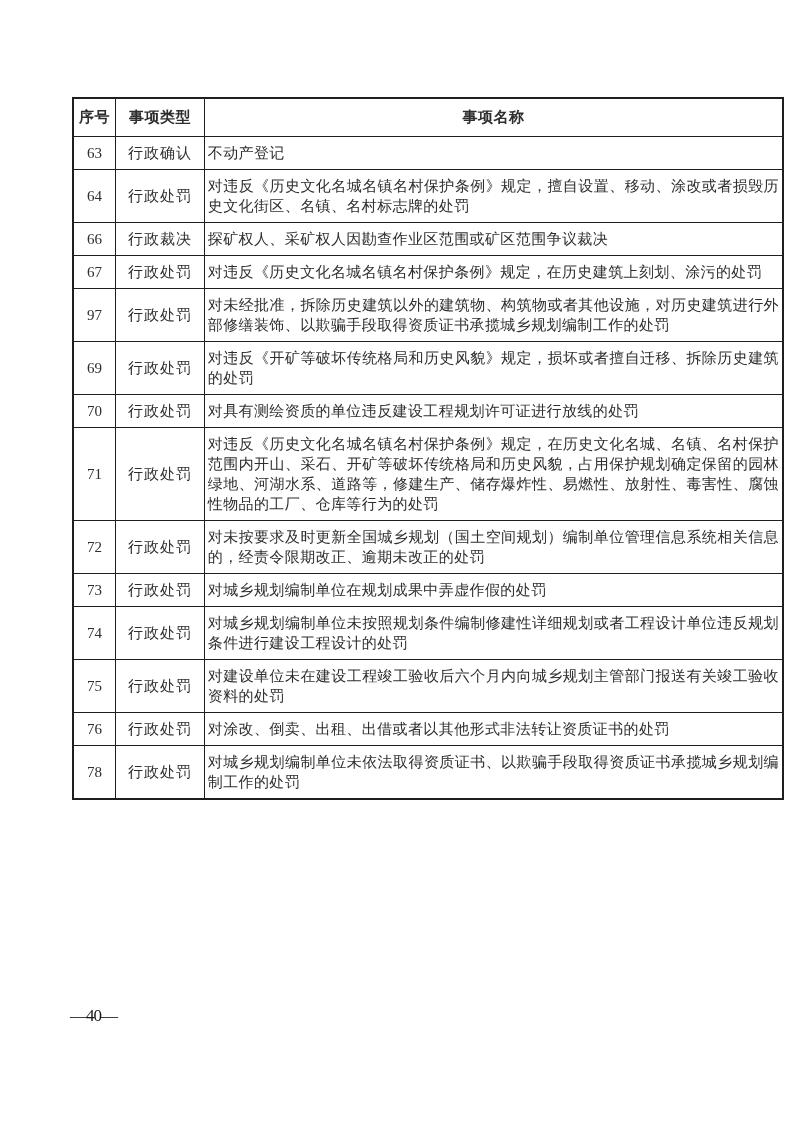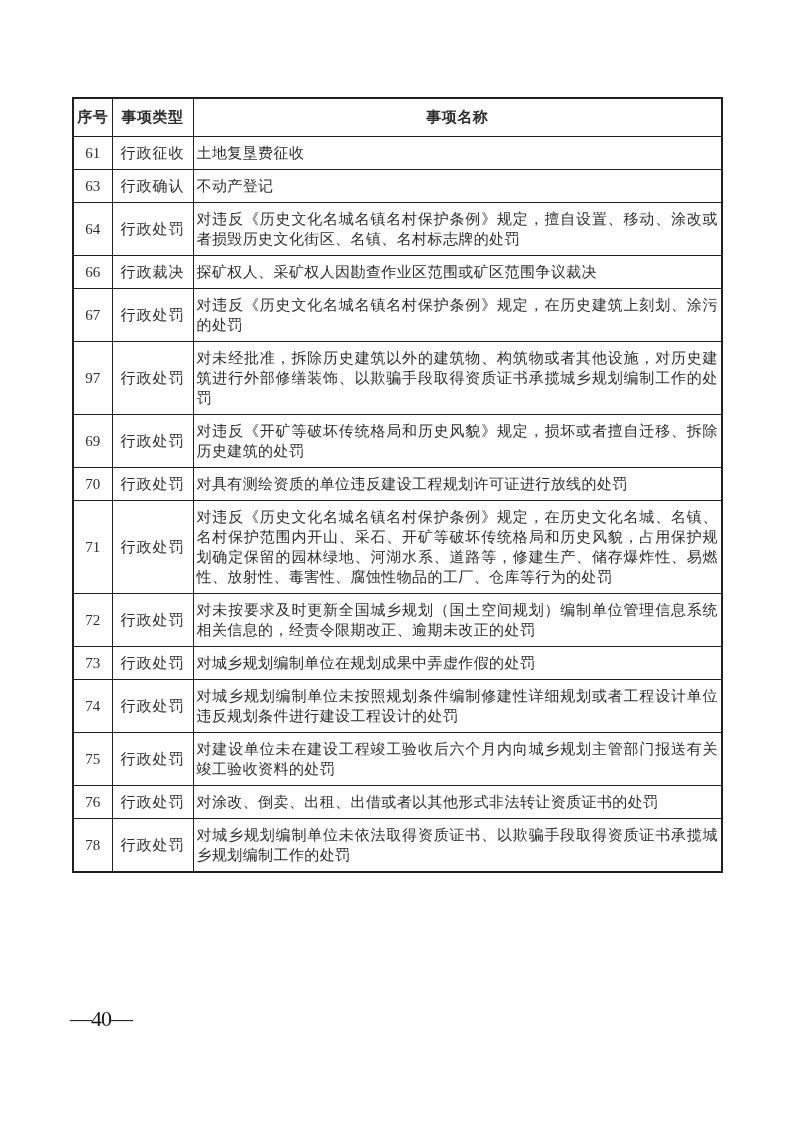--- a/index.html
+++ b/index.html
@@ -18,21 +18,21 @@
     position:relative;
     width:793px;
     height:1122px;
     background:var(--bg-color);
     overflow:hidden;
   }
   .doc-table-wrap{
     position:absolute;
     left:72px;
     top:97px;
-    width:649px;
+    width:712px;
   }
   table.doc-table{
     width:100%;
     border-collapse:collapse;
     table-layout:fixed;
     border:2px solid var(--border-color);
   }
   table.doc-table th,
   table.doc-table td{
     border:1.5px solid var(--border-color);
@@ -68,21 +68,21 @@
   }
   td.cell-name{
     text-align:justify;
     text-justify:inter-character;
     letter-spacing:0.4px;
   }
   .page-number{
     position:absolute;
     left:70px;
     top:1006px;
-    font-size:22px;
+    font-size:17px;
     color:var(--num-color);
     font-family:"Liberation Serif","DejaVu Serif",serif;
     letter-spacing:-1px;
   }
 </style>
 </head>
 <body>
 
 <div class="page">
 
@@ -95,25 +95,20 @@
       </colgroup>
       <thead>
         <tr>
           <th>序号</th>
           <th>事项类型</th>
           <th>事项名称</th>
         </tr>
       </thead>
       <tbody>
 
-      <tr>
-          <td class="cell-no">61</td>
-          <td class="cell-type">行政征收</td>
-          <td class="cell-name">土地复垦费征收</td>
-        </tr>
           <tr>
           <td class="cell-no">63</td>
           <td class="cell-type">行政确认</td>
           <td class="cell-name">不动产登记</td>
         </tr>
           <tr>
           <td class="cell-no">64</td>
           <td class="cell-type">行政处罚</td>
           <td class="cell-name">对违反《历史文化名城名镇名村保护条例》规定，擅自设置、移动、涂改或者损毁历史文化街区、名镇、名村标志牌的处罚</td>
         </tr>

